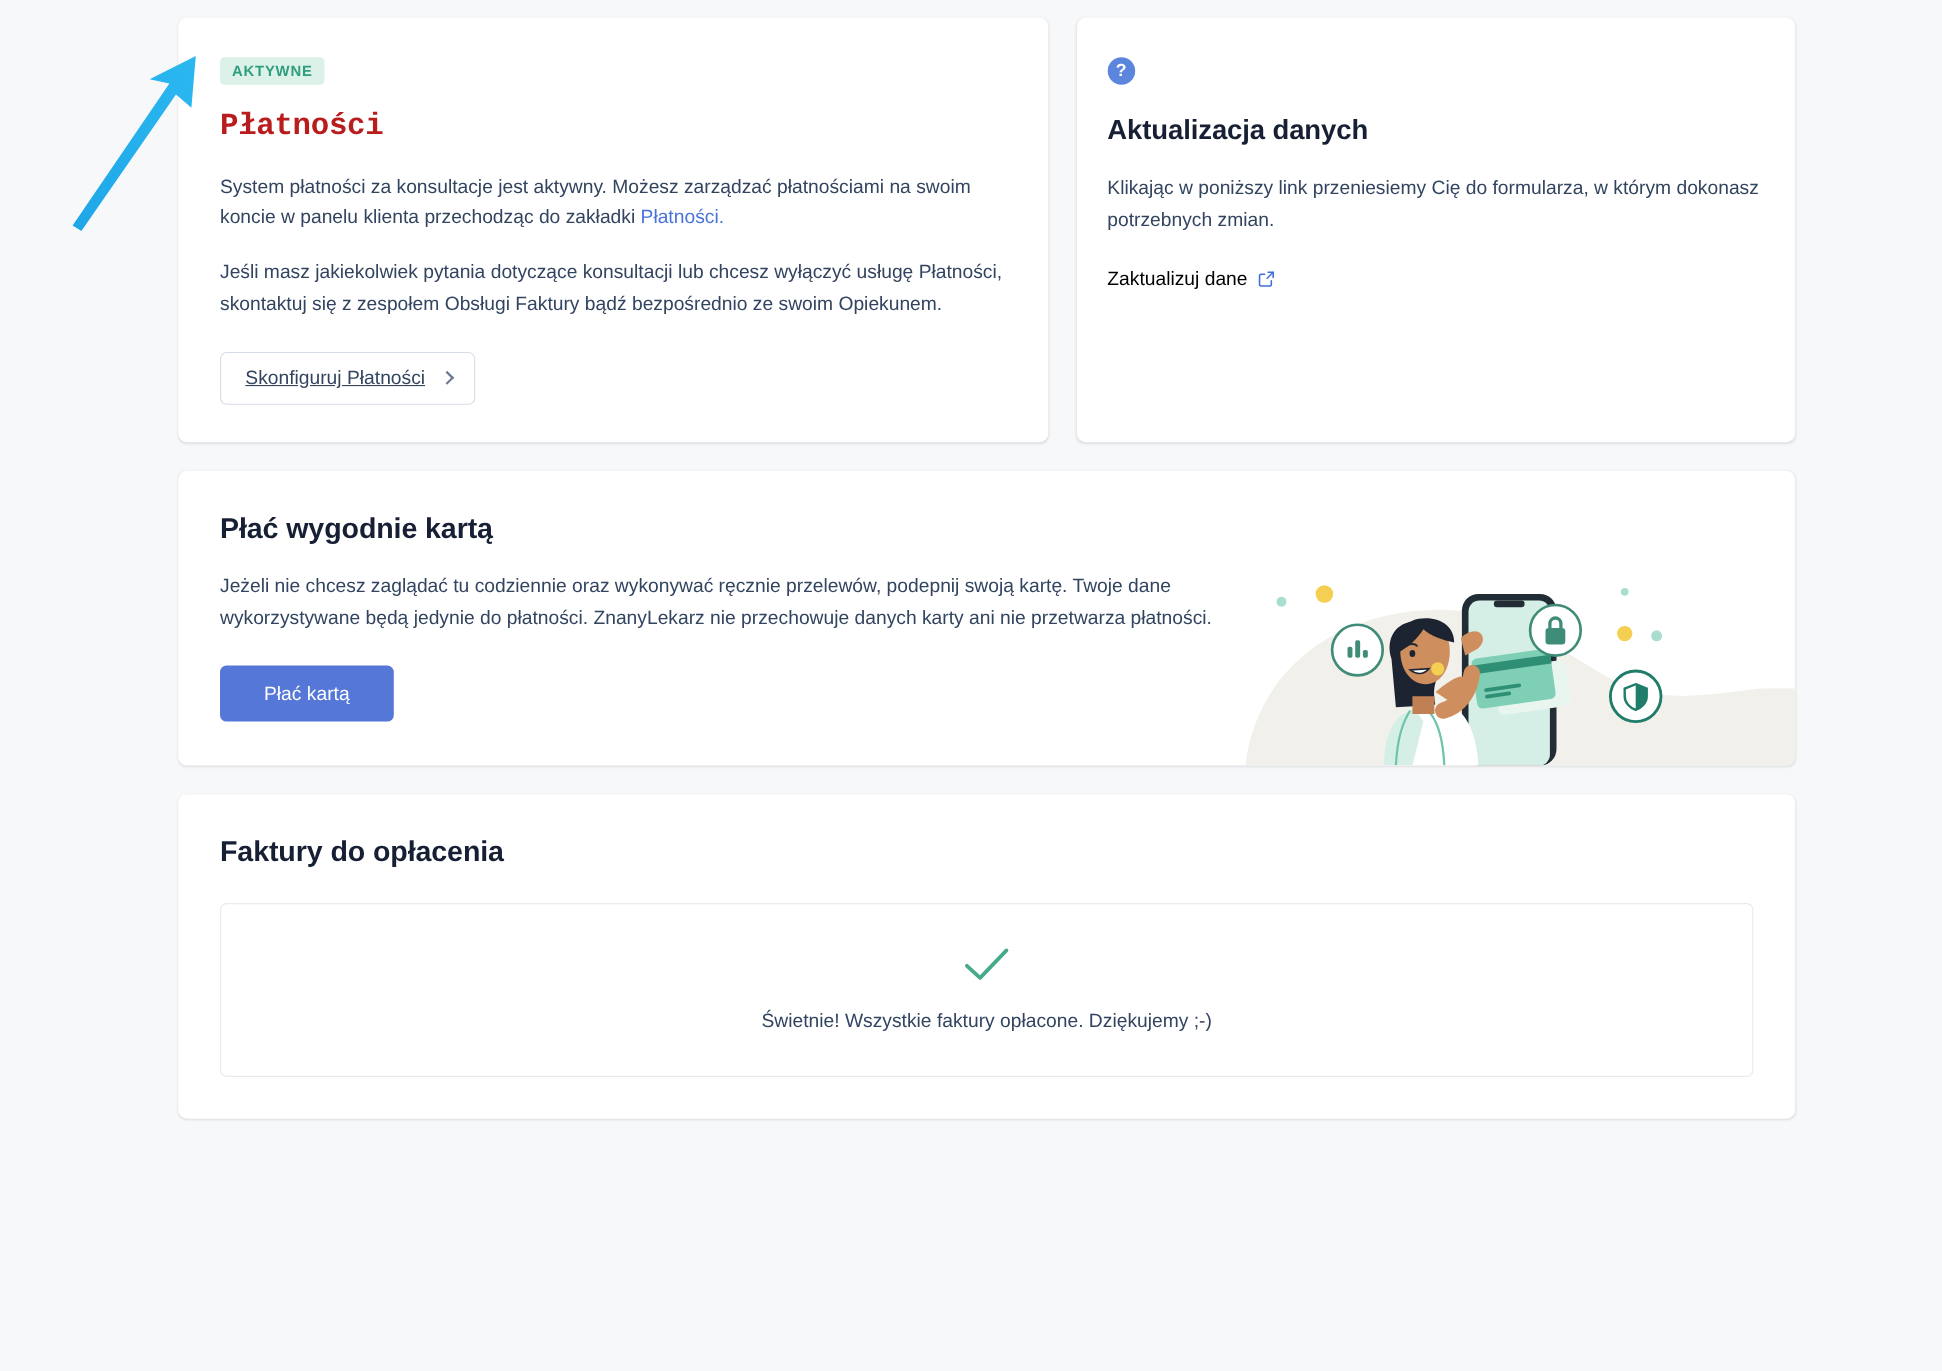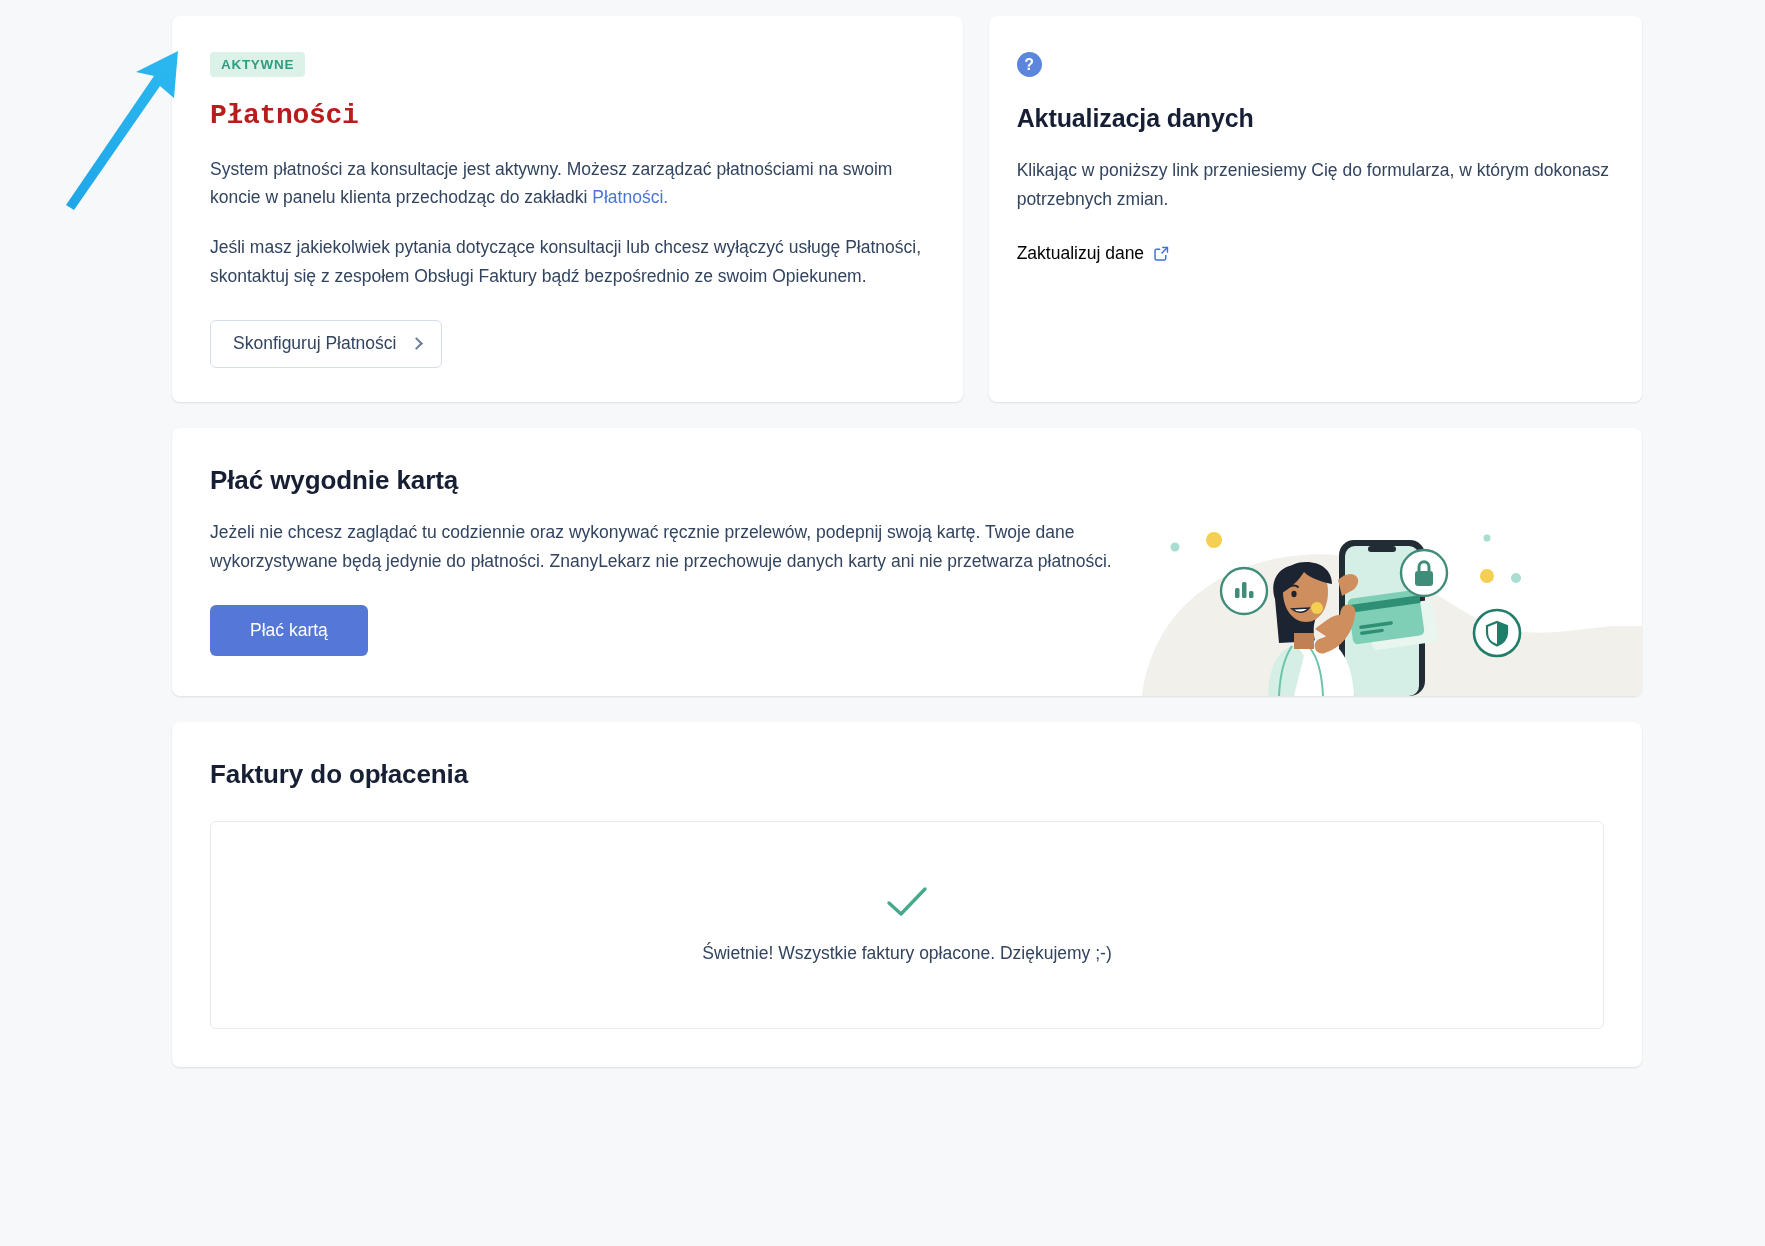--- a/index.html
+++ b/index.html
@@ -11,21 +11,21 @@
     -webkit-font-smoothing: antialiased;
   }
   .page {
     position: relative;
     width: 1765px;
     height: 1246px;
     overflow: hidden;
   }
   .wrap {
     position: absolute;
-    left: 172px;
+    left: 162px;
     top: 16px;
     width: 1470px;
   }
 
   
   .card {
     background: #ffffff;
     border-radius: 8px;
     box-shadow: 0 1px 2px rgba(16,24,40,0.06), 0 1px 3px rgba(16,24,40,0.05);
   }
@@ -102,20 +102,21 @@
     gap: 14px;
     margin-top: 30px;
     background: #fff;
     border: 1px solid #d7dde6;
     border-radius: 6px;
     padding: 14px 20px 14px 22px;
     font-size: 17.5px;
     color: #32445f;
     cursor: pointer;
     line-height: 1;
+    text-decoration: underline;
   }
   .chev {
     display: inline-block;
     width: 9px; height: 9px;
     border-right: 2px solid #6b7b92;
     border-top: 2px solid #6b7b92;
     transform: rotate(45deg);
     margin-left: 2px;
   }
 
@@ -177,21 +178,21 @@
   
   .card-invoices {
     margin-top: 26px;
     width: 1470px;
     padding: 36px 38px 38px 38px;
   }
   .empty-box {
     margin-top: 30px;
     border: 1px solid #e7eaee;
     border-radius: 6px;
-    height: 208px;
+    height: 158px;
     display: flex;
     flex-direction: column;
     align-items: center;
     justify-content: center;
     gap: 24px;
   }
   .empty-msg {
     font-size: 17.5px;
     color: #32445f;
   }

